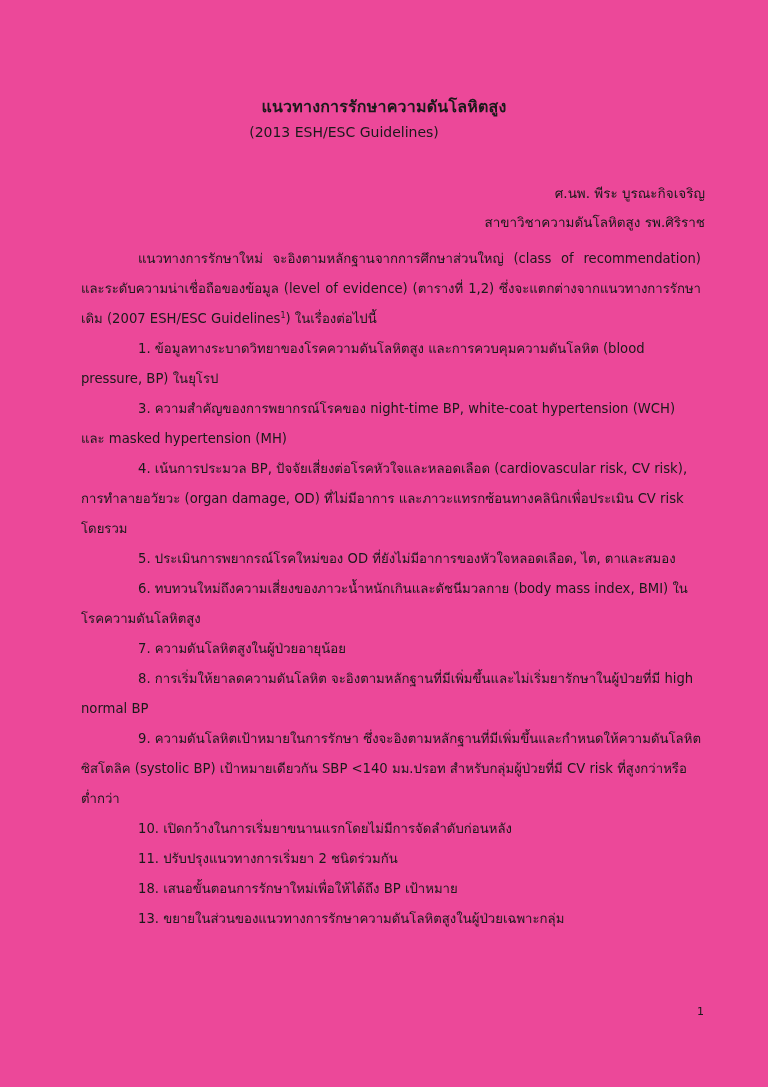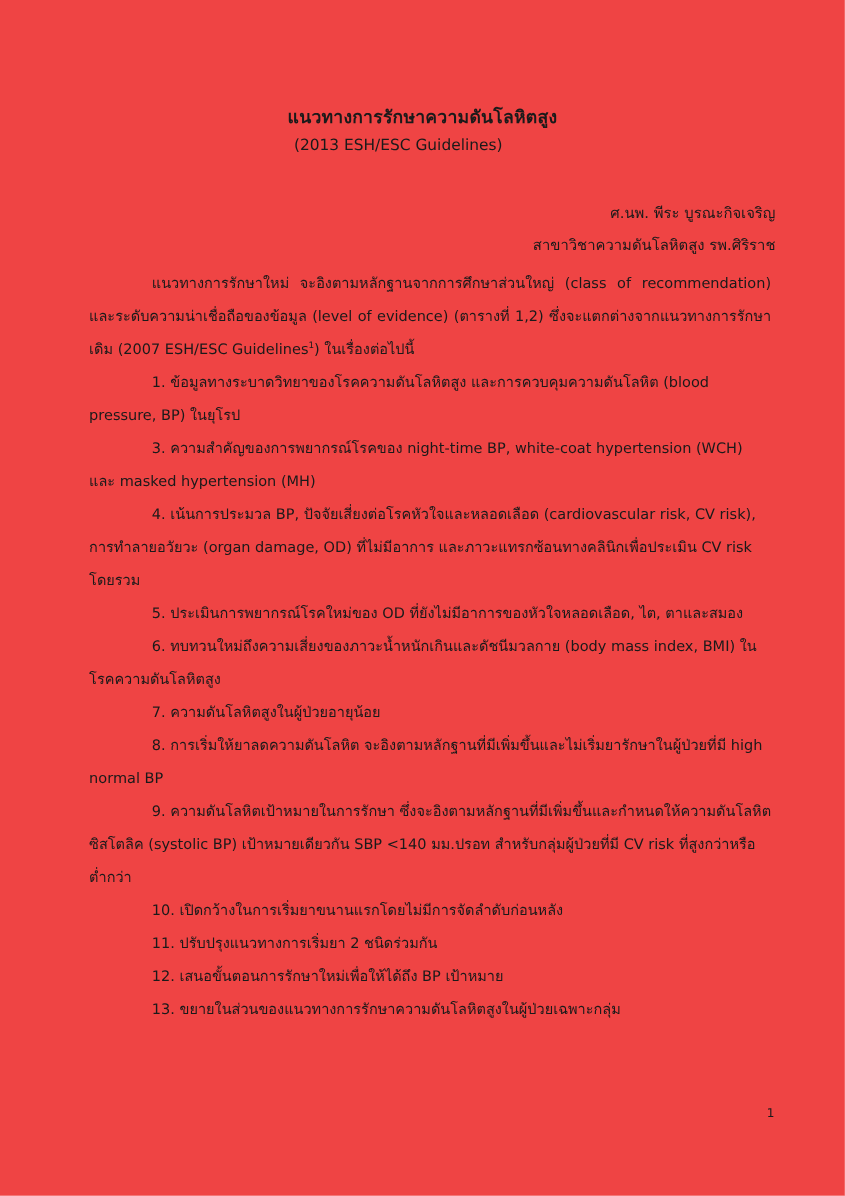--- a/index.html
+++ b/index.html
@@ -12,38 +12,37 @@
       height: 1087px;
       position: relative;
       overflow: hidden;
       font-family: "DejaVu Sans", "Liberation Sans", sans-serif;
       color: #1a1a1a;
     }
     .page {
       position: absolute;
       left: 0; top: 0;
       width: 768px; height: 1087px;
-      background: #ef4444;
+      background: #ec4899;
     }
     .title {
       position: absolute;
       top: 94px;
       left: 0; width: 768px;
       text-align: center;
       font-size: 16px;
       font-weight: bold;
       letter-spacing: 0.2px;
     }
     .subtitle {
       position: absolute;
       top: 124px;
       left: 0; width: 688px;
       text-align: center;
       font-size: 14px;
-      padding-left: 18px;
     }
     .author {
       position: absolute;
       right: 63px;
       font-size: 13.5px;
       text-align: right;
       white-space: nowrap;
     }
     .author.name { top: 182px; margin-left: 13px; }
     .author.dept { top: 211px; }
@@ -89,19 +88,19 @@
     <p class="item">1. ข้อมูลทางระบาดวิทยาของโรคความดันโลหิตสูง และการควบคุมความดันโลหิต (blood pressure, BP) ในยุโรป</p>
     <p class="item">3. ความสำคัญของการพยากรณ์โรคของ night-time BP, white-coat hypertension (WCH) และ masked hypertension (MH)</p>
     <p class="item">4. เน้นการประมวล BP, ปัจจัยเสี่ยงต่อโรคหัวใจและหลอดเลือด (cardiovascular risk, CV risk), การทำลายอวัยวะ (organ damage, OD) ที่ไม่มีอาการ และภาวะแทรกซ้อนทางคลินิกเพื่อประเมิน CV risk โดยรวม</p>
     <p class="item">5. ประเมินการพยากรณ์โรคใหม่ของ OD ที่ยังไม่มีอาการของหัวใจหลอดเลือด, ไต, ตาและสมอง</p>
     <p class="item">6. ทบทวนใหม่ถึงความเสี่ยงของภาวะน้ำหนักเกินและดัชนีมวลกาย (body mass index, BMI) ในโรคความดันโลหิตสูง</p>
     <p class="item">7. ความดันโลหิตสูงในผู้ป่วยอายุน้อย</p>
     <p class="item">8. การเริ่มให้ยาลดความดันโลหิต จะอิงตามหลักฐานที่มีเพิ่มขึ้นและไม่เริ่มยารักษาในผู้ป่วยที่มี high normal BP</p>
     <p class="item">9. ความดันโลหิตเป้าหมายในการรักษา ซึ่งจะอิงตามหลักฐานที่มีเพิ่มขึ้นและกำหนดให้ความดันโลหิตซิสโตลิค (systolic BP) เป้าหมายเดียวกัน SBP &lt;140 มม.ปรอท สำหรับกลุ่มผู้ป่วยที่มี CV risk ที่สูงกว่าหรือต่ำกว่า</p>
     <p class="item">10. เปิดกว้างในการเริ่มยาขนานแรกโดยไม่มีการจัดลำดับก่อนหลัง</p>
     <p class="item">11. ปรับปรุงแนวทางการเริ่มยา 2 ชนิดร่วมกัน</p>
-    <p class="item">12. เสนอขั้นตอนการรักษาใหม่เพื่อให้ได้ถึง BP เป้าหมาย</p>
+    <p class="item">18. เสนอขั้นตอนการรักษาใหม่เพื่อให้ได้ถึง BP เป้าหมาย</p>
     <p class="item">13. ขยายในส่วนของแนวทางการรักษาความดันโลหิตสูงในผู้ป่วยเฉพาะกลุ่ม</p>
   </div>
 
   <div class="page-number">1</div>
 
 </div>
 
 </body></html>

